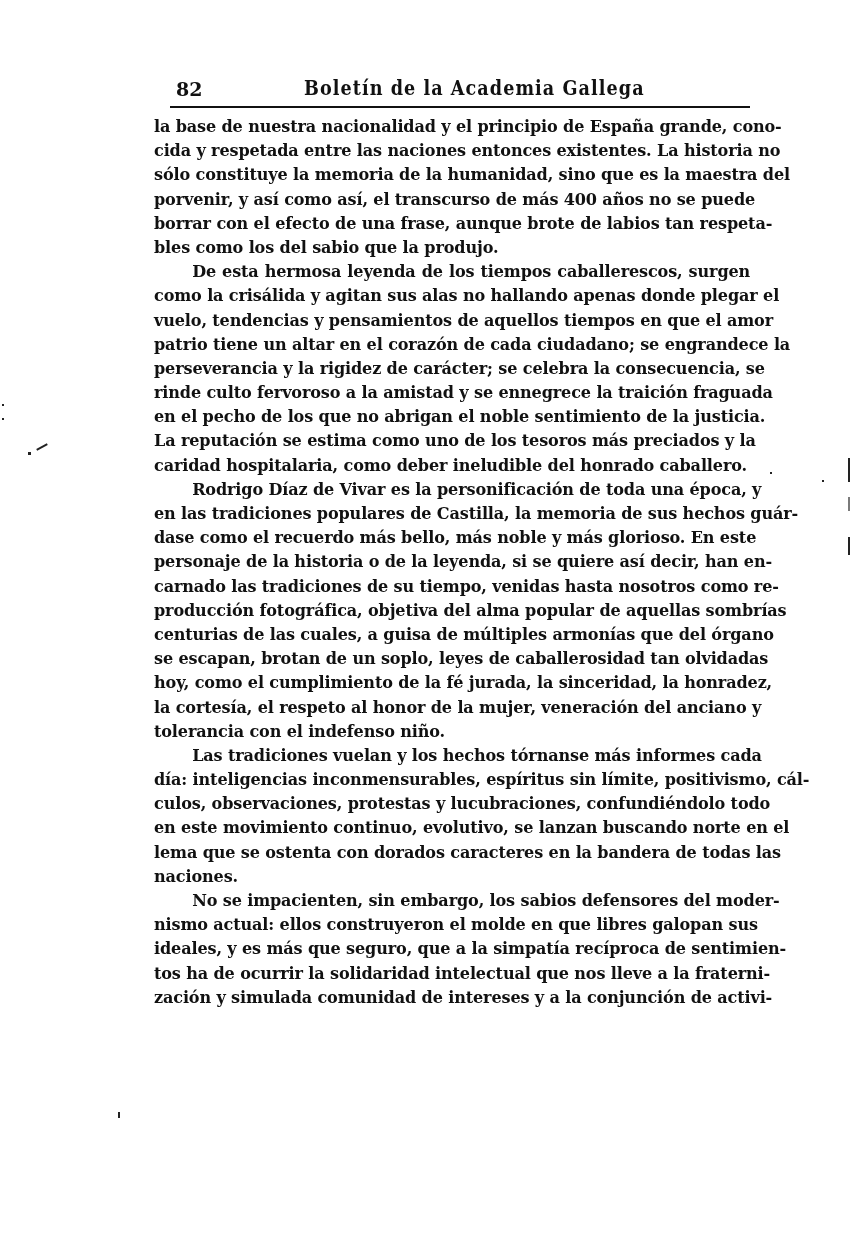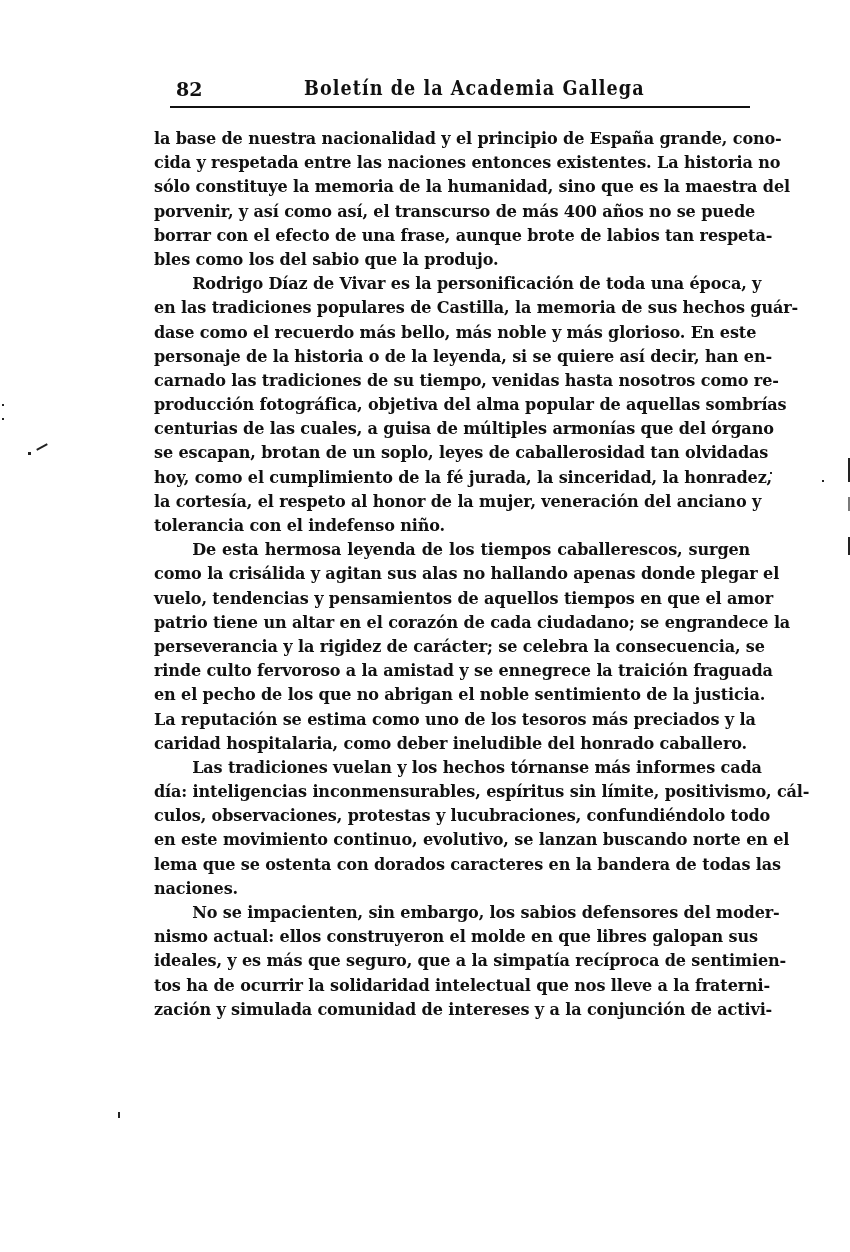--- a/index.html
+++ b/index.html
@@ -53,21 +53,21 @@
     position: absolute;
     left: 170px;
     top: 106px;
     width: 580px;
     height: 2px;
     background: #111;
   }
   .body-text {
     position: absolute;
     left: 154px;
-    top: 126px;
+    top: 114px;
     width: 596px;
   }
   .line {
     display: block;
     height: 24.2px;
     line-height: 24.2px;
     font-size: 17.3px;
     font-weight: bold;
     white-space: nowrap;
     text-align: justify;
@@ -113,43 +113,43 @@
     <div>
       <span class="line">la base de nuestra nacionalidad y el principio de España grande, cono-</span>
       <span class="line">cida y respetada entre las naciones entonces existentes. La historia no</span>
       <span class="line">sólo constituye la memoria de la humanidad, sino que es la maestra del</span>
       <span class="line">porvenir, y así como así, el transcurso de más 400 años no se puede</span>
       <span class="line">borrar con el efecto de una frase, aunque brote de labios tan respeta-</span>
       <span class="line last">bles como los del sabio que la produjo.</span>
     </div>
 
     <div>
+      <span class="line indent">De esta hermosa leyenda de los tiempos caballerescos, surgen</span>
+      <span class="line">como la crisálida y agitan sus alas no hallando apenas donde plegar el</span>
+      <span class="line">vuelo, tendencias y pensamientos de aquellos tiempos en que el amor</span>
+      <span class="line">patrio tiene un altar en el corazón de cada ciudadano; se engrandece la</span>
+      <span class="line">perseverancia y la rigidez de carácter; se celebra la consecuencia, se</span>
+      <span class="line">rinde culto fervoroso a la amistad y se ennegrece la traición fraguada</span>
+      <span class="line">en el pecho de los que no abrigan el noble sentimiento de la justicia.</span>
+      <span class="line">La reputación se estima como uno de los tesoros más preciados y la</span>
+      <span class="line last">caridad hospitalaria, como deber ineludible del honrado caballero.</span>
+    </div>
+
+    <div>
       <span class="line indent">Rodrigo Díaz de Vivar es la personificación de toda una época, y</span>
       <span class="line">en las tradiciones populares de Castilla, la memoria de sus hechos guár-</span>
       <span class="line">dase como el recuerdo más bello, más noble y más glorioso. En este</span>
       <span class="line">personaje de la historia o de la leyenda, si se quiere así decir, han en-</span>
       <span class="line">carnado las tradiciones de su tiempo, venidas hasta nosotros como re-</span>
       <span class="line">producción fotográfica, objetiva del alma popular de aquellas sombrías</span>
       <span class="line">centurias de las cuales, a guisa de múltiples armonías que del órgano</span>
       <span class="line">se escapan, brotan de un soplo, leyes de caballerosidad tan olvidadas</span>
       <span class="line">hoy, como el cumplimiento de la fé jurada, la sinceridad, la honradez,</span>
       <span class="line">la cortesía, el respeto al honor de la mujer, veneración del anciano y</span>
       <span class="line last">tolerancia con el indefenso niño.</span>
-    </div>
-
-    <div>
-      <span class="line indent">De esta hermosa leyenda de los tiempos caballerescos, surgen</span>
-      <span class="line">como la crisálida y agitan sus alas no hallando apenas donde plegar el</span>
-      <span class="line">vuelo, tendencias y pensamientos de aquellos tiempos en que el amor</span>
-      <span class="line">patrio tiene un altar en el corazón de cada ciudadano; se engrandece la</span>
-      <span class="line">perseverancia y la rigidez de carácter; se celebra la consecuencia, se</span>
-      <span class="line">rinde culto fervoroso a la amistad y se ennegrece la traición fraguada</span>
-      <span class="line">en el pecho de los que no abrigan el noble sentimiento de la justicia.</span>
-      <span class="line">La reputación se estima como uno de los tesoros más preciados y la</span>
-      <span class="line last">caridad hospitalaria, como deber ineludible del honrado caballero.</span>
     </div>
 
     <div>
       <span class="line indent">Las tradiciones vuelan y los hechos tórnanse más informes cada</span>
       <span class="line">día: inteligencias inconmensurables, espíritus sin límite, positivismo, cál-</span>
       <span class="line">culos, observaciones, protestas y lucubraciones, confundiéndolo todo</span>
       <span class="line">en este movimiento continuo, evolutivo, se lanzan buscando norte en el</span>
       <span class="line">lema que se ostenta con dorados caracteres en la bandera de todas las</span>
       <span class="line last">naciones.</span>
     </div>

